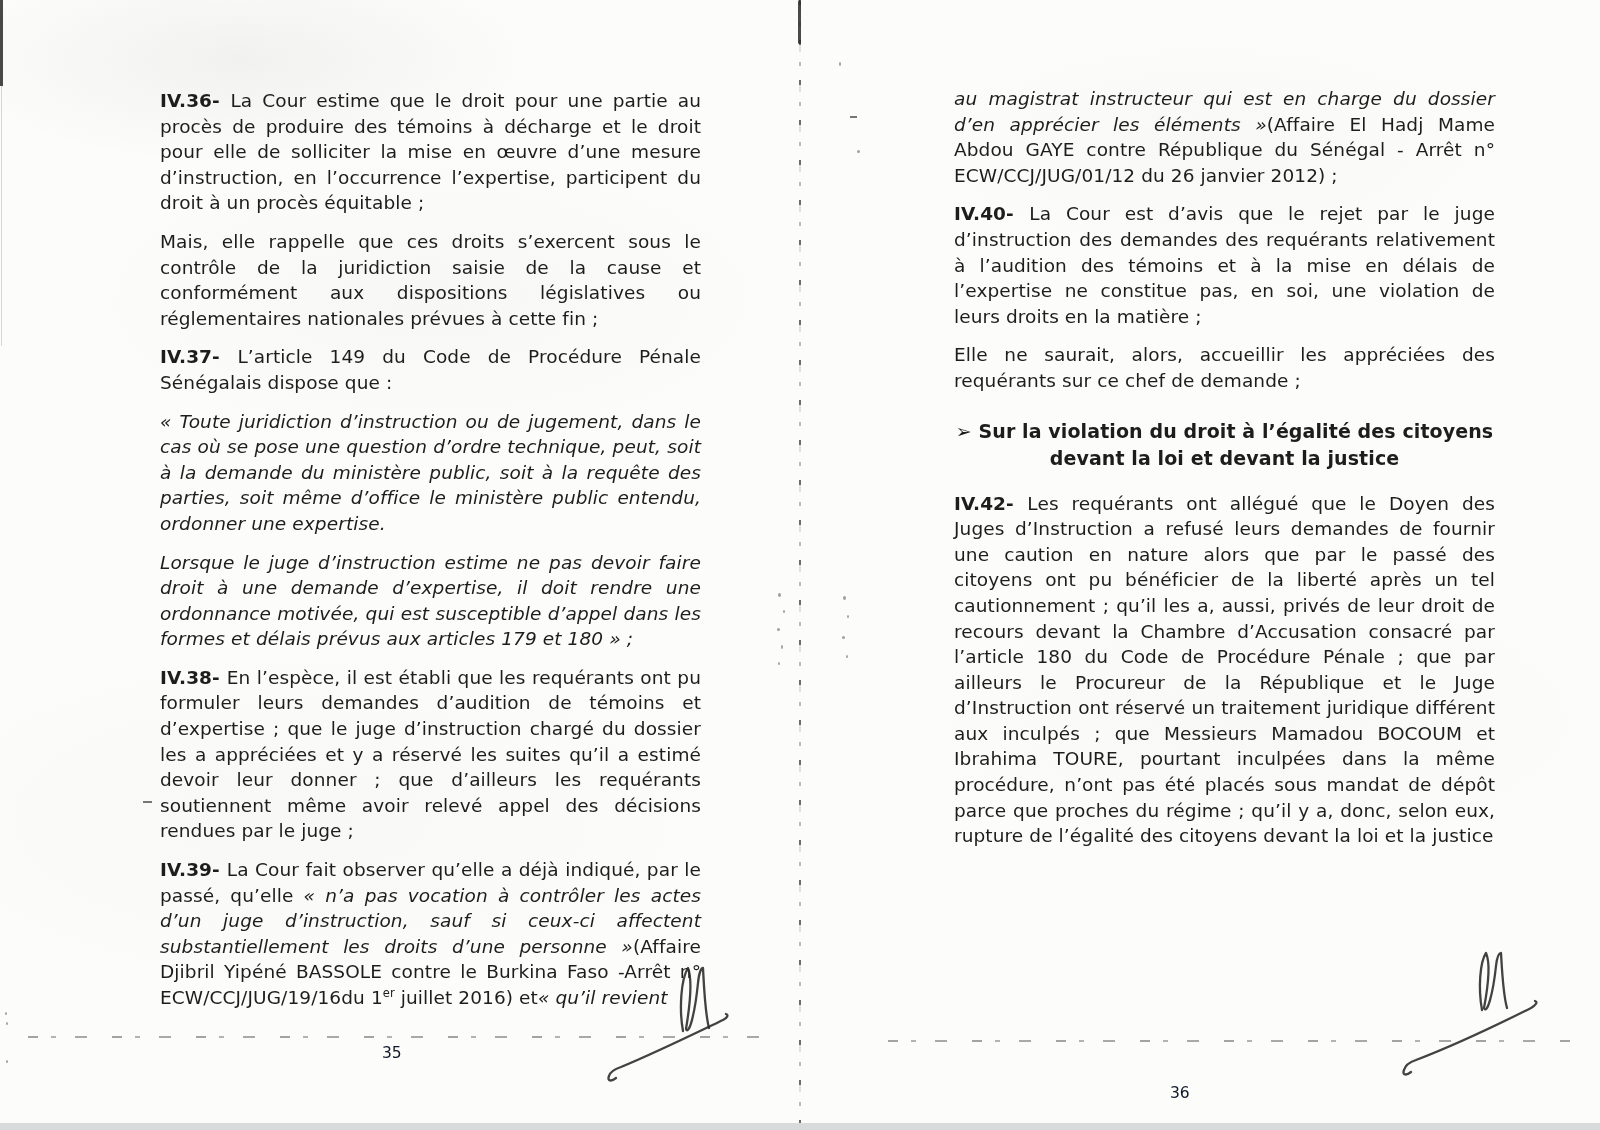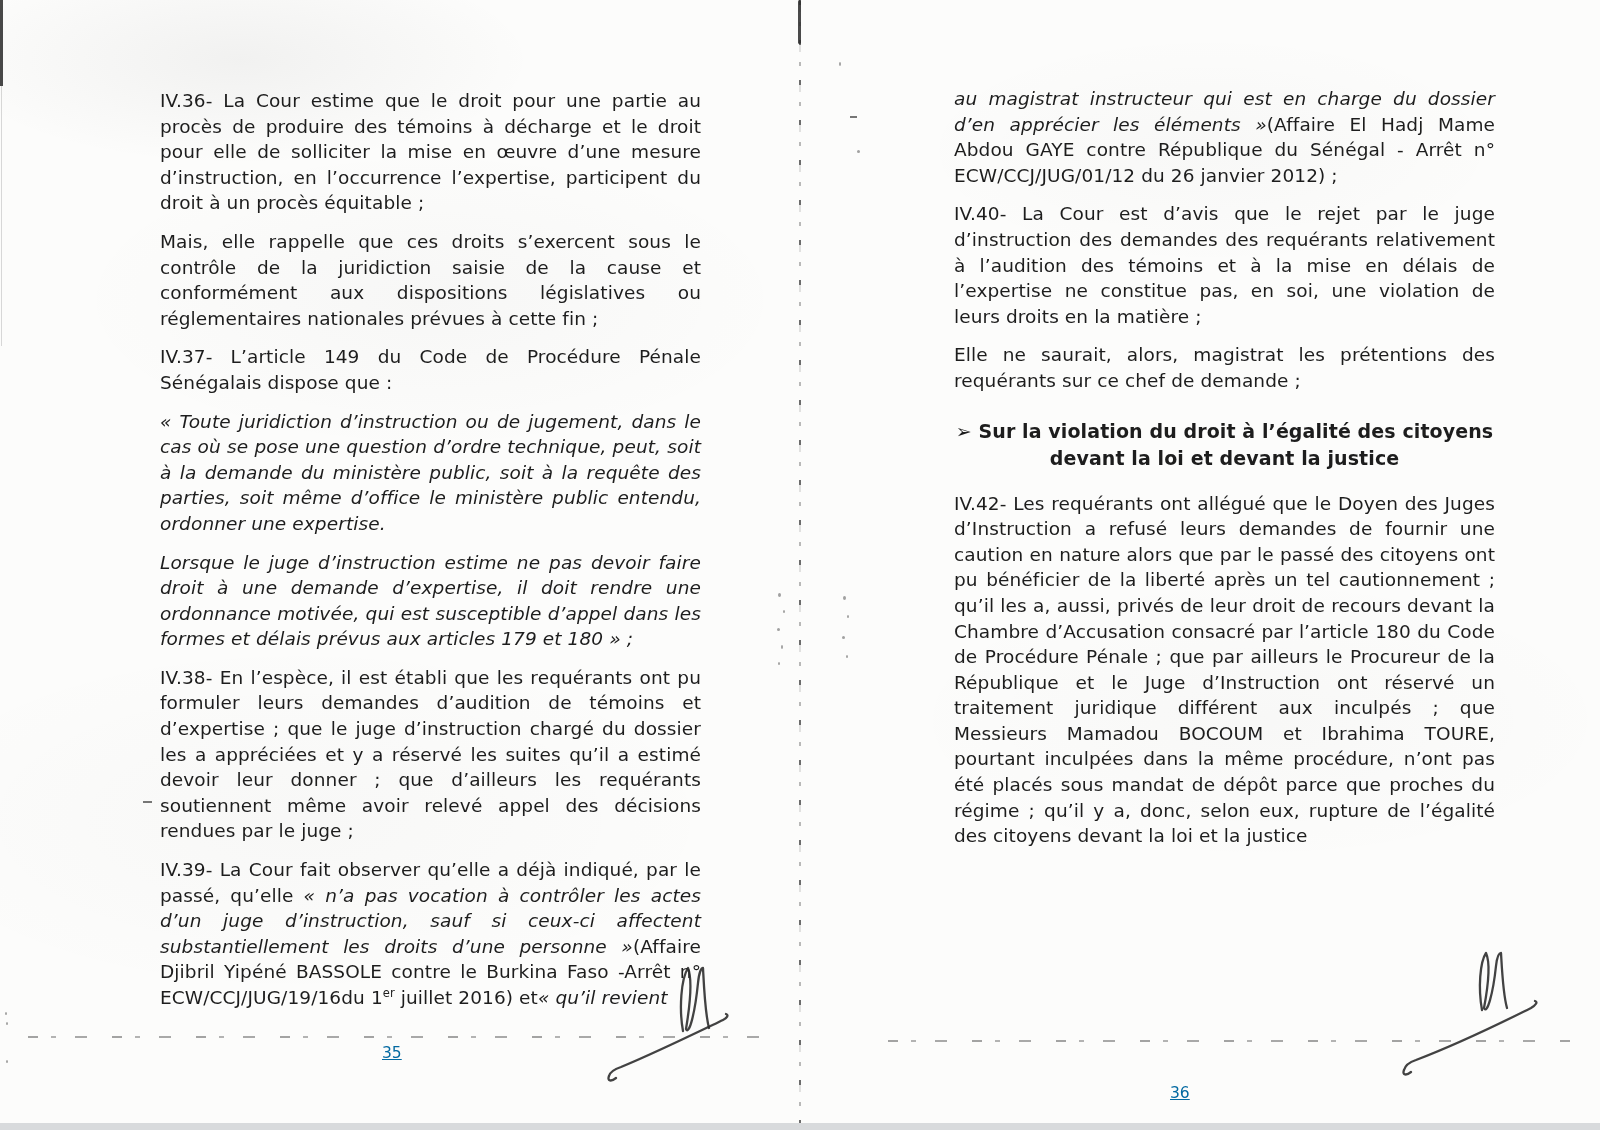--- a/index.html
+++ b/index.html
@@ -31,34 +31,34 @@
     text-align: justify;
     font-size: 18.5px;
     line-height: 25.6px;
     letter-spacing: 0.1px;
     color: #1d1d1d;
   }
   #col-left  { left: 160px; top: 88px; }
   #col-right { left: 154px; top: 86px; }
 
   .para { margin: 0 0 13px 0; }
-  .b { font-weight: normal; }
+  .b { font-weight: bold; }
   .i { font-style: italic; }
   sup { font-size: 0.62em; line-height: 0; }
 
   .heading {
     text-align: center;
     font-weight: bold;
     font-size: 19px;
     line-height: 27px;
     margin-top: 24px;
     margin-bottom: 19px;
   }
 
-  .pagenum { position: absolute; font-size: 15.5px; color: #0369a1; text-decoration: underline; }
+  .pagenum { position: absolute; font-size: 15.5px; color: #0f172a; }
   #pagenum-left  { left: 382px; top: 1044px; }
   #pagenum-right { left: 370px; top: 1084px; }
 
   .hline {
     position: absolute; height: 2px; opacity: .5;
     background: repeating-linear-gradient(90deg,
       #4a4a4a 0 10px, transparent 10px 23px,
       #6a6a6a 23px 28px, transparent 28px 47px,
       #555 47px 59px, transparent 59px 84px);
   }
@@ -104,21 +104,21 @@
   <svg class="sig" style="left:585px; top:965px;" width="160" height="125" viewBox="0 0 160 125">
     <path d="M98,66 C94,44 96,14 103,3 C108,16 104,46 101,64 C104,71 110,48 113,18 C114,8 116,3 118,3 C119,22 120,48 124,63"></path>
     <path d="M31,113 C26,117 22,116 24,111 C25,107 30,104 36,102 C70,88 115,66 138,55 C142,53 144,50 141,49"></path>
   </svg>
 </div>
 
 <div class="page" id="page-right">
   <div class="col" id="col-right">
       <div class="para"><span class="i">au magistrat instructeur qui est en charge du dossier d’en apprécier les éléments »</span><span>(Affaire El Hadj Mame Abdou GAYE contre République du Sénégal - Arrêt n° ECW/CCJ/JUG/01/12 du 26 janvier 2012) ;</span></div>
       <div class="para"><span class="b">IV.40- </span><span>La Cour est d’avis que le rejet par le juge d’instruction des demandes des requérants relativement à l’audition des témoins et à la mise en délais de l’expertise ne constitue pas, en soi, une violation de leurs droits en la matière ;</span></div>
-      <div class="para"><span>Elle ne saurait, alors, magistrat les prétentions des requérants sur ce chef de demande ;</span></div>
+      <div class="para"><span>Elle ne saurait, alors, accueillir les appréciées des requérants sur ce chef de demande ;</span></div>
       <div class="para heading"><span>➢ </span><span>Sur la violation du droit à l’égalité des citoyens</span><br><span>devant la loi et devant la justice</span></div>
       <div class="para"><span class="b">IV.42- </span><span>Les requérants ont allégué que le Doyen des Juges d’Instruction a refusé leurs demandes de fournir une caution en nature alors que par le passé des citoyens ont pu bénéficier de la liberté après un tel cautionnement ; qu’il les a, aussi, privés de leur droit de recours devant la Chambre d’Accusation consacré par l’article 180 du Code de Procédure Pénale ; que par ailleurs le Procureur de la République et le Juge d’Instruction ont réservé un traitement juridique différent aux inculpés ; que Messieurs Mamadou BOCOUM et Ibrahima TOURE, pourtant inculpées dans la même procédure, n’ont pas été placés sous mandat de dépôt parce que proches du régime ; qu’il y a, donc, selon eux, rupture de l’égalité des citoyens devant la loi et la justice</span></div>
     </div>
   <div class="hline" id="hline-right"></div>
   <div class="pagenum" id="pagenum-right">36</div>
   <svg class="sig" style="left:598px; top:950px;" width="160" height="130" viewBox="0 0 160 130">
     <path d="M84,60 C80,38 82,12 88,3 C93,14 89,42 86,58 C89,65 95,44 98,16 C99,7 101,3 103,3 C104,20 105,44 109,58"></path>
     <path d="M13,122 C8,126 4,125 6,120 C7,116 12,112 18,110 C60,94 105,72 133,58 C138,55 140,52 137,51"></path>
   </svg>
 </div>

